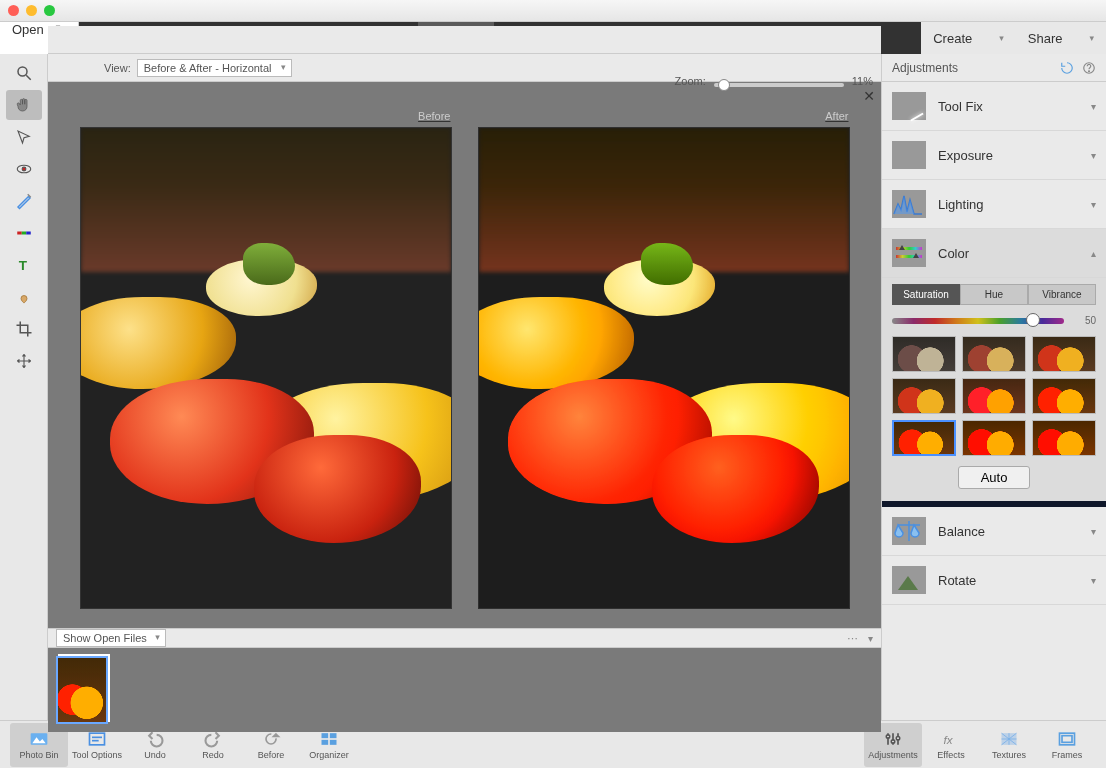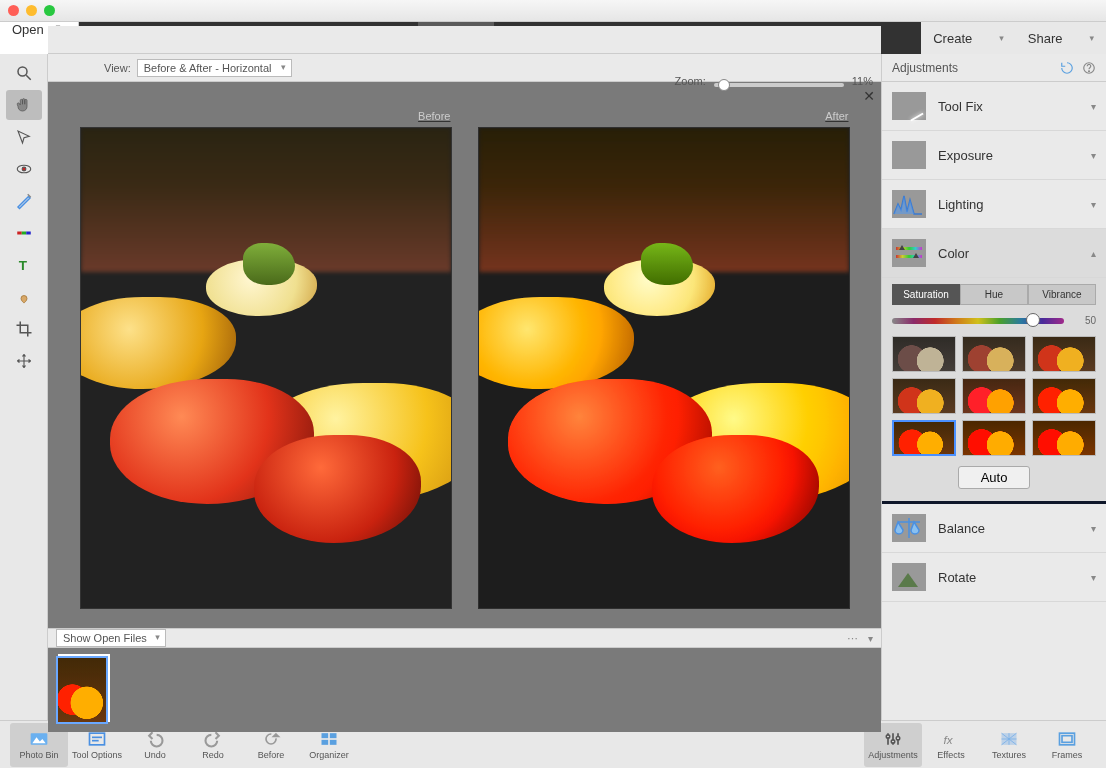--- a/index.html
+++ b/index.html
@@ -71,21 +71,21 @@
 .rp-head { height:28px; border-bottom:1px solid #ccc; display:flex; align-items:center; padding:0 10px; font-size:12px; color:#555; }
 .rp-head .sp { flex:1; }
 .rp-head svg { width:14px; height:14px; margin-left:8px; }
 .adj-item { display:flex; align-items:center; padding:10px 10px; border-bottom:1px solid #d8d8d8; cursor:pointer; }
 .adj-item .ico { width:34px; height:28px; margin-right:12px; background:#999; display:flex; align-items:center; justify-content:center; }
 .adj-item .ttl { flex:1; font-size:13px; color:#333; }
 .adj-item .chev { font-size:10px; color:#888; }
 .adj-item.expanded { background:#dcdcdc; }
 
 
-.color-sub { background:#dcdcdc; padding:6px 10px 12px; border-bottom:3px solid #0f172a; }
+.color-sub { background:#dcdcdc; padding:6px 10px 12px; border-bottom:6px solid #0f172a; }
 .subtabs { display:flex; margin-bottom:10px; }
 .subtab { flex:1; text-align:center; font-size:10px; padding:4px 0; background:#c8c8c8; border:1px solid #aaa; cursor:pointer; }
 .subtab.active { background:#555; color:#fff; border-color:#555; }
 .slider-row { display:flex; align-items:center; gap:8px; margin-bottom:10px; }
 .grad-track { flex:1; height:6px; background:linear-gradient(90deg,#888,#8a2a6a,#c02a2a,#d07a1a,#d0c01a,#4aa02a,#2a7aa0,#4a2a9a,#a02a8a); border-radius:3px; position:relative; }
 .grad-thumb { width:14px; height:14px; background:#fff; border:1px solid #666; border-radius:50%; position:absolute; top:-5px; left:78%; }
 .slider-val { width:24px; text-align:right; font-size:10px; color:#666; }
 .swatch-grid { display:grid; grid-template-columns:repeat(3,1fr); gap:6px; margin-bottom:10px; }
 .swatch { height:36px; background:#555; cursor:pointer; border:1px solid #bbb; position:relative; overflow:hidden; }
 .swatch.sel { border:2px solid #4a90ff; }

